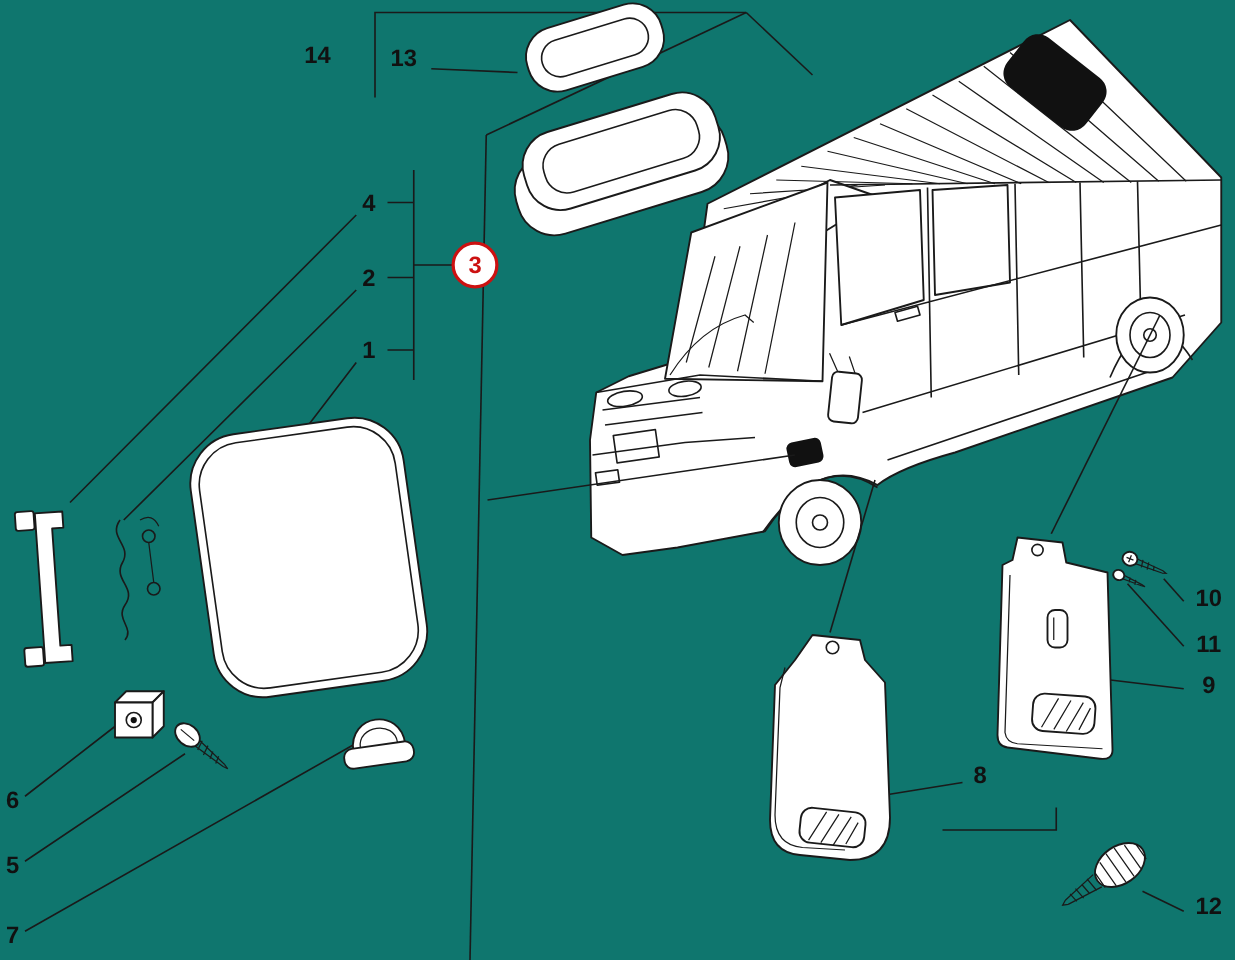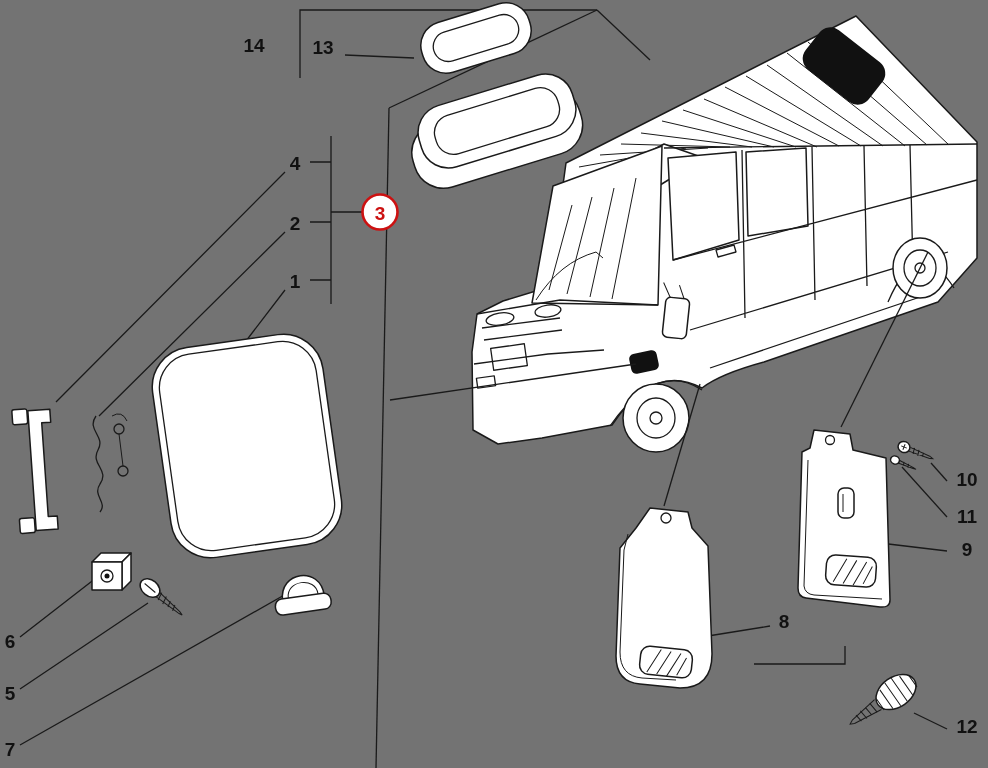--- a/index.html
+++ b/index.html
@@ -1,16 +1,16 @@
 <!DOCTYPE html>
 <html><head>
 <meta charset="utf-8">
 <style>
   html,body{margin:0;padding:0;background:#ffffff;}
-  .stage{position:relative;width:988px;height:768px;background:#737373;overflow:hidden;margin:0 auto;}
+  .stage{position:relative;width:988px;height:768px;background:#0f766e;overflow:hidden;margin:0 auto;}
   .stage svg{display:block;width:988px;height:768px;}
   text.callout{font-family:"Liberation Sans",sans-serif;font-weight:bold;font-size:19px;}
   .ln{stroke:#1a1a1a;stroke-width:1.3;fill:none;}
   .pt{stroke:#1a1a1a;stroke-width:1.5;fill:#ffffff;stroke-linejoin:round;}
   .ptn{stroke:#1a1a1a;stroke-width:1.3;fill:none;stroke-linejoin:round;}
   .thin{stroke:#1a1a1a;stroke-width:1;fill:none;}
   .blk{fill:#111111;stroke:none;}
 </style>
 </head>
 <body>

